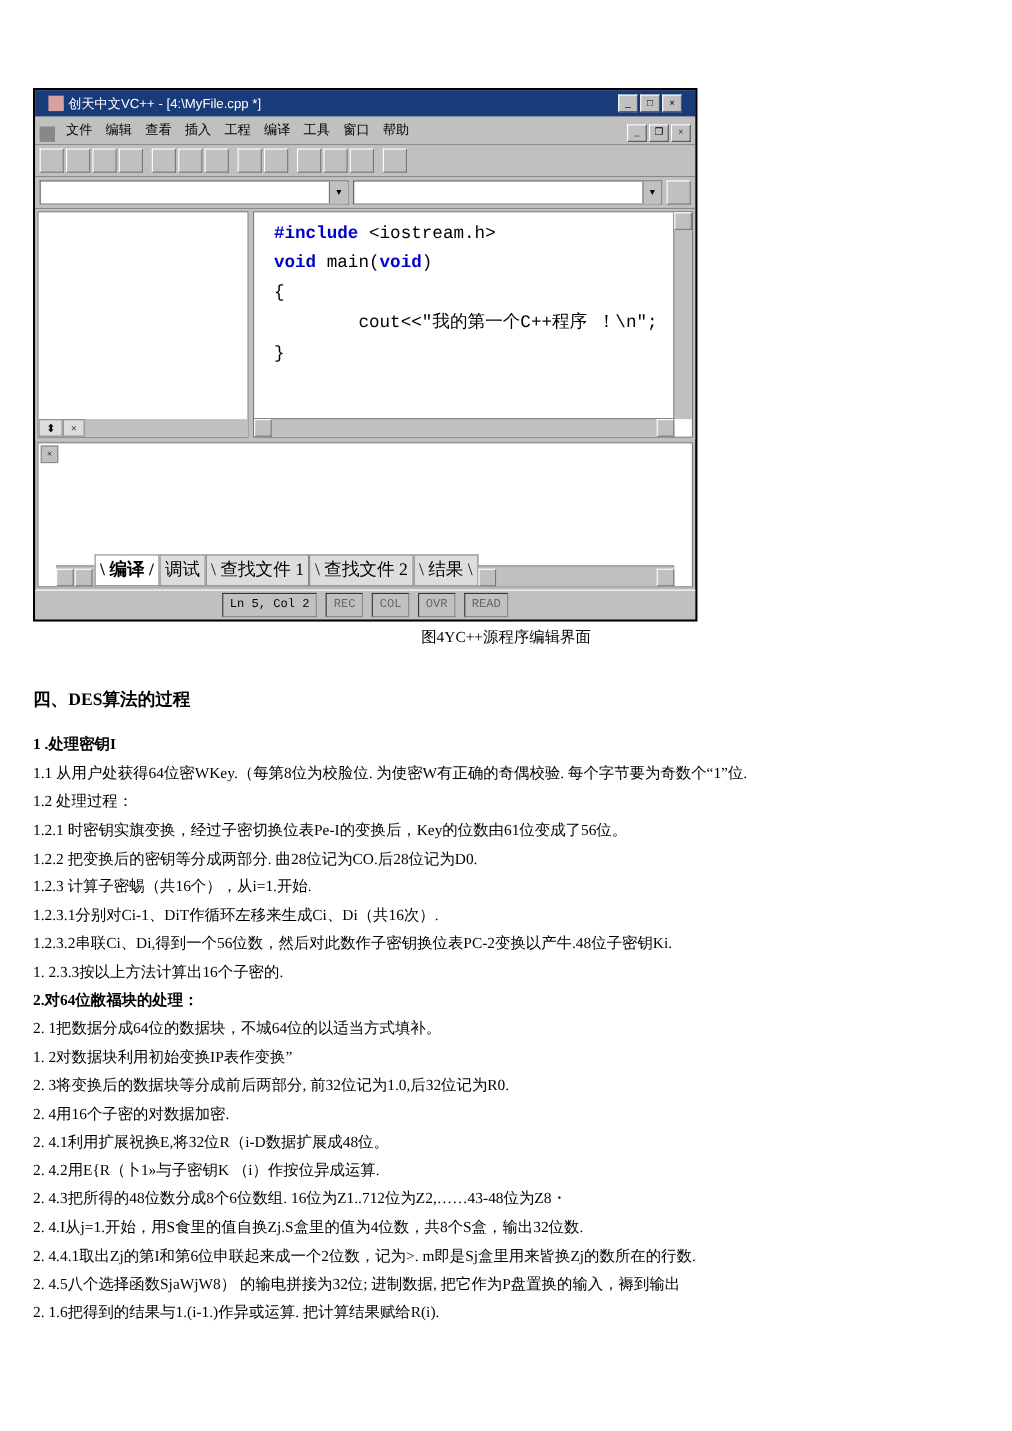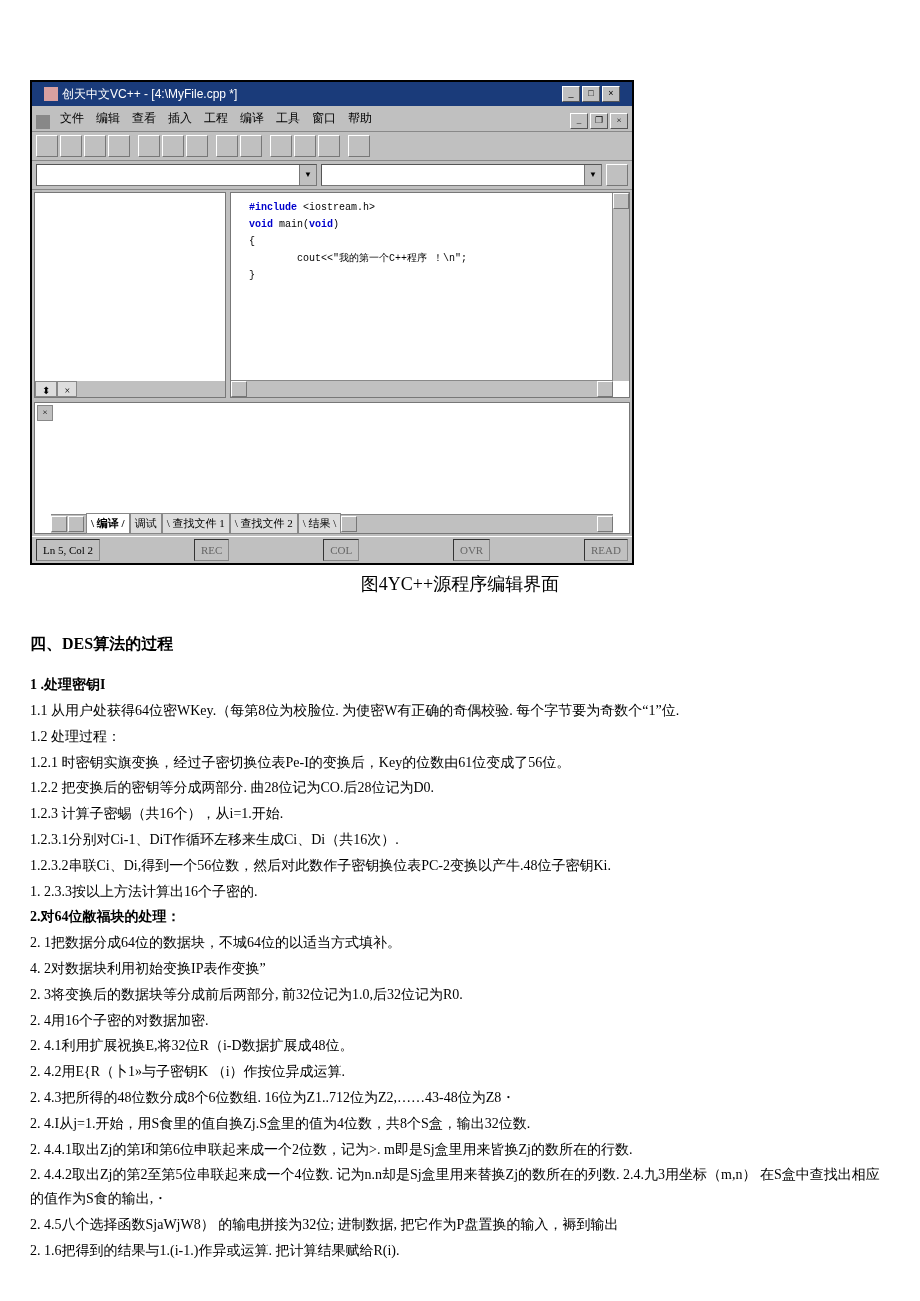--- a/index.html
+++ b/index.html
@@ -18,35 +18,35 @@
 .tool{width:20px;height:20px;background:#c0c0c0;border:1px solid #fff;border-right-color:#777;border-bottom-color:#777}
 .tool.sep{width:4px;border:none;background:transparent}
 .toolbar2{background:#c0c0c0;display:flex;align-items:center;padding:3px 4px;gap:4px;border-bottom:1px solid #888}
 .combo{flex:1;height:20px;background:#fff;border:1px solid #777;border-top-color:#555;border-left-color:#555;display:flex}
 .combo .drop{width:16px;background:#c0c0c0;border-left:1px solid #777;display:flex;align-items:center;justify-content:center;font-size:8px}
 .workspace{display:flex;background:#c0c0c0;height:210px}
 .left-pane{width:190px;border:1px solid #777;margin:2px;background:#fff;position:relative}
 .left-pane .tabs-bottom{position:absolute;bottom:0;left:0;right:0;height:16px;background:#c0c0c0;display:flex;font-size:10px}
 .tab-small{padding:0 6px;border:1px solid #888;background:#ddd}
 .code-pane{flex:1;margin:2px;border:1px solid #777;background:#fff;position:relative;display:flex;flex-direction:column}
-.code-area{flex:1;padding:6px 6px 6px 18px;font-family:"Courier New",monospace;font-size:10px;white-space:pre;overflow:hidden}
+.code-area{flex:1;padding:6px 6px 6px 18px;font-family:"Courier New",monospace;font-size:16px;white-space:pre;overflow:hidden}
 .kw{color:#0000cc;font-weight:bold}
 .scroll-v{width:16px;background:#c0c0c0;position:absolute;right:0;top:0;bottom:16px;border-left:1px solid #888}
 .scroll-h{height:16px;background:#c0c0c0;position:absolute;left:0;right:16px;bottom:0;border-top:1px solid #888;display:flex;align-items:center;font-size:10px}
 .sb-btn{width:14px;height:14px;background:#c0c0c0;border:1px solid #fff;border-right-color:#777;border-bottom-color:#777}
 .output{height:130px;background:#fff;border:1px solid #777;margin:2px;position:relative}
 .output .close-btn{position:absolute;left:2px;top:2px;width:14px;height:14px;background:#c0c0c0;border:1px solid #888;font-size:9px;line-height:12px;text-align:center}
-.output-tabs{position:absolute;bottom:0;left:16px;right:16px;height:18px;display:flex;font-size:11px;align-items:center;background:#c0c0c0;border-top:1px solid #888}
+.output-tabs{position:absolute;bottom:0;left:16px;right:16px;height:18px;display:flex;font-size:16px;align-items:flex-end;background:#c0c0c0;border-top:1px solid #888}
 .otab{padding:0 4px;border:1px solid #888;background:#ddd;font-family:"SimSun"}
 .otab.active{background:#fff;font-weight:bold}
 .nav-arrows{display:flex;gap:1px;margin-right:2px}
-.statusbar{background:#c0c0c0;display:flex;justify-content:space-between;padding:2px 4px;font-size:11px;gap:8px;border-top:1px solid #fff;font-family:Liberation Serif, serif}
+.statusbar{background:#c0c0c0;display:flex;justify-content:center;padding:2px 4px;font-size:11px;gap:8px;border-top:1px solid #fff;font-family:Liberation Mono, monospace}
 .status-cell{border:1px inset #888;padding:1px 6px;color:#666}
 .status-cell.active{color:#000}
-.caption{text-align:center;font-size:18px;margin:4px 0 30px 0}
+.caption{text-align:center;font-size:14px;margin:4px 0 30px 0}
 h2{font-size:16px;font-weight:bold;margin:24px 0 16px 0}
 .content p{margin:2px 0}
 .b{font-weight:bold}
 </style>
 </head>
 <body>
 
 <div class="page">
 
 <div class="ide">
@@ -164,26 +164,25 @@
 <p>1.1    从用户处获得64位密WKey.（每第8位为校脸位. 为使密W有正确的奇偶校验. 每个字节要为奇数个“1”位.</p>
 <p>1.2    处理过程：</p>
 <p>1.2.1    时密钥实旗变换，经过子密切换位表Pe-I的变换后，Key的位数由61位变成了56位。</p>
 <p>1.2.2    把变换后的密钥等分成两部分. 曲28位记为CO.后28位记为D0.</p>
 <p>1.2.3    计算子密蜴（共16个），从i=1.开始.</p>
 <p>1.2.3.1分别对Ci-1、DiT作循环左移来生成Ci、Di（共16次）.</p>
 <p>1.2.3.2串联Ci、Di,得到一个56位数，然后对此数作子密钥换位表PC-2变换以产牛.48位子密钥Ki.</p>
 <p>1.   2.3.3按以上方法计算出16个子密的.</p>
 <p class="b">2.对64位敝福块的处理：</p>
 <p>2.   1把数据分成64位的数据块，不城64位的以适当方式填补。</p>
-<p>4.   2对数据块利用初始变换IP表作变换”</p>
+<p>1.   2对数据块利用初始变换IP表作变换”</p>
 <p>2.   3将变换后的数据块等分成前后两部分, 前32位记为1.0,后32位记为R0.</p>
 <p>2.   4用16个子密的对数据加密.</p>
 <p>2.   4.1利用扩展祝换E,将32位R（i-D数据扩展成48位。</p>
 <p>2.   4.2用E{R（卜1»与子密钥K （i）作按位异成运算.</p>
 <p>2.   4.3把所得的48位数分成8个6位数组. 16位为Z1..712位为Z2,……43-48位为Z8・</p>
 <p>2.   4.I从j=1.开始，用S食里的值自换Zj.S盒里的值为4位数，共8个S盒，输出32位数.</p>
 <p>2.   4.4.1取出Zj的第I和第6位申联起来成一个2位数，记为&gt;. m即是Sj盒里用来皆换Zj的数所在的行数.</p>
-<p>2.   4.4.2取出Zj的第2至第5位串联起来成一个4位数. 记为n.n却是Sj盒里用来替换Zj的数所在的列数. 2.4.九3用坐标（m,n） 在S盒中查找出相应的值作为S食的输出,・</p>
 <p>2.   4.5八个选择函数SjaWjW8） 的输电拼接为32位; 进制数据, 把它作为P盘置换的输入，褥到输出</p>
 <p style="">2.   1.6把得到的结果与1.(i-1.)作异或运算. 把计算结果赋给R(i).</p>
 </div>
 
 </div>
 
 </body></html>

